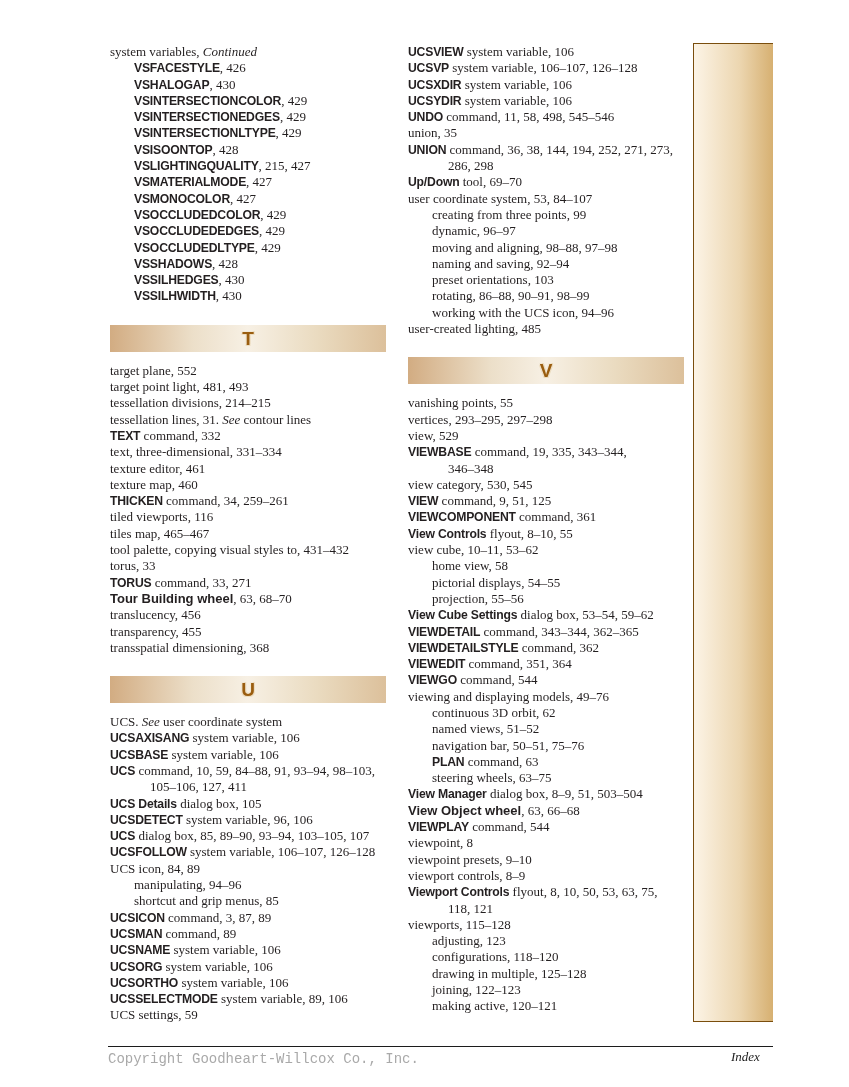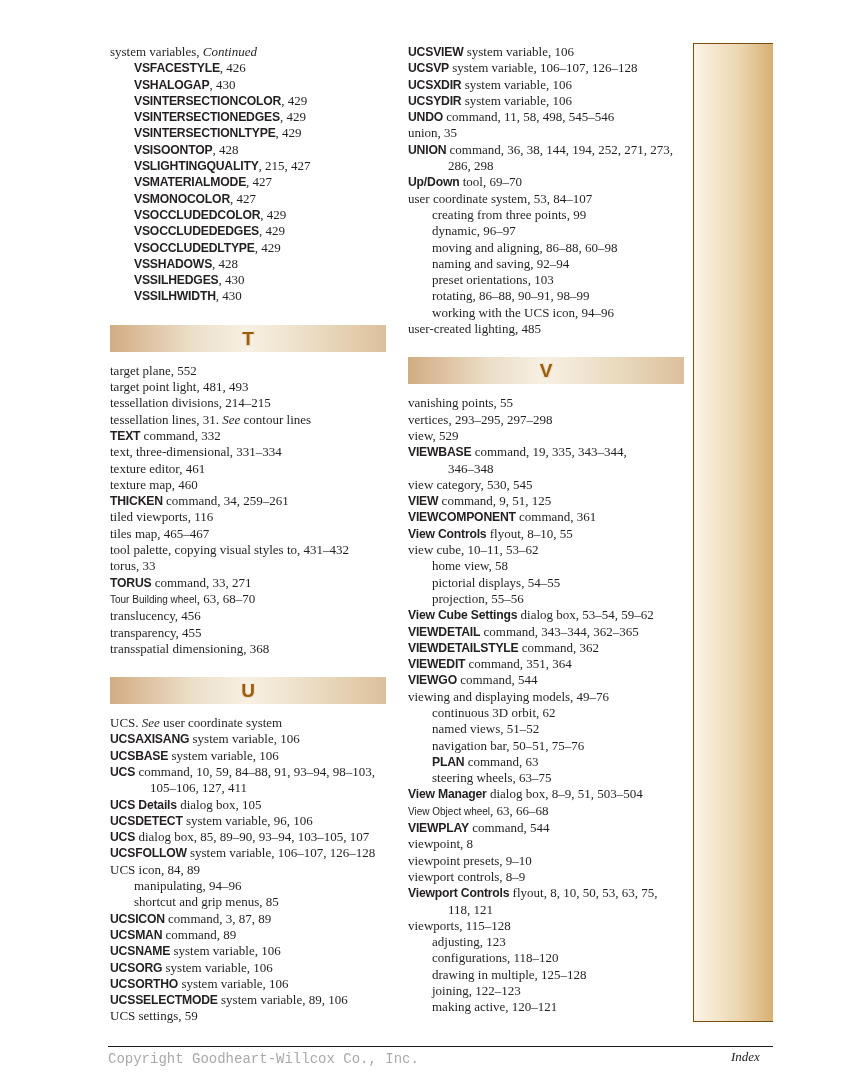--- a/index.html
+++ b/index.html
@@ -25,21 +25,21 @@
     line-height: 16.3px;
     white-space: nowrap;
     color: #231f20;
   }
   .ind0 { padding-left: 0; }
   .ind1 { padding-left: 24px; }
   .ind2 { padding-left: 40px; }
   .seg-r { font-family: "Liberation Serif", serif; }
   .seg-i { font-family: "Liberation Serif", serif; font-style: italic; }
   .seg-b { font-family: "Liberation Sans", sans-serif; font-weight: bold; font-size: 12.2px; letter-spacing: -0.2px; }
-  .seg-s { font-family: "Liberation Sans", sans-serif; font-size: 10px; }
+  .seg-s { font-family: "Liberation Sans", sans-serif; font-size: 13px; font-weight: bold; }
   .sec-header {
     height: 27px;
     width: 276px;
     margin: 20px 0 11px 0;
     background: linear-gradient(to right, #d2ac82 0%, #ecdfc9 30%, #f7f0e4 50%, #eadbc0 75%, #dcc09b 100%);
     text-align: center;
     line-height: 27px;
   }
   .sec-letter {
     font-family: "Liberation Sans", sans-serif;
@@ -176,21 +176,21 @@
       <div class="entry ind0"><span class="seg-b">UCSXDIR</span><span class="seg-r"> system variable, 106</span></div>
       <div class="entry ind0"><span class="seg-b">UCSYDIR</span><span class="seg-r"> system variable, 106</span></div>
       <div class="entry ind0"><span class="seg-b">UNDO</span><span class="seg-r"> command, 11, 58, 498, 545–546</span></div>
       <div class="entry ind0"><span class="seg-r">union, 35</span></div>
       <div class="entry ind0"><span class="seg-b">UNION</span><span class="seg-r"> command, 36, 38, 144, 194, 252, 271, 273,</span></div>
       <div class="entry ind2"><span class="seg-r">286, 298</span></div>
       <div class="entry ind0"><span class="seg-b">Up/Down</span><span class="seg-r"> tool, 69–70</span></div>
       <div class="entry ind0"><span class="seg-r">user coordinate system, 53, 84–107</span></div>
       <div class="entry ind1"><span class="seg-r">creating from three points, 99</span></div>
       <div class="entry ind1"><span class="seg-r">dynamic, 96–97</span></div>
-      <div class="entry ind1"><span class="seg-r">moving and aligning, 86–88, 60–98</span></div>
+      <div class="entry ind1"><span class="seg-r">moving and aligning, 98–88, 97–98</span></div>
       <div class="entry ind1"><span class="seg-r">naming and saving, 92–94</span></div>
       <div class="entry ind1"><span class="seg-r">preset orientations, 103</span></div>
       <div class="entry ind1"><span class="seg-r">rotating, 86–88, 90–91, 98–99</span></div>
       <div class="entry ind1"><span class="seg-r">working with the UCS icon, 94–96</span></div>
       <div class="entry ind0"><span class="seg-r">user-created lighting, 485</span></div>
       <div class="sec-header"><span class="sec-letter">V</span></div>
       <div class="entry ind0"><span class="seg-r">vanishing points, 55</span></div>
       <div class="entry ind0"><span class="seg-r">vertices, 293–295, 297–298</span></div>
       <div class="entry ind0"><span class="seg-r">view, 529</span></div>
       <div class="entry ind0"><span class="seg-b">VIEWBASE</span><span class="seg-r"> command, 19, 335, 343–344,</span></div>

